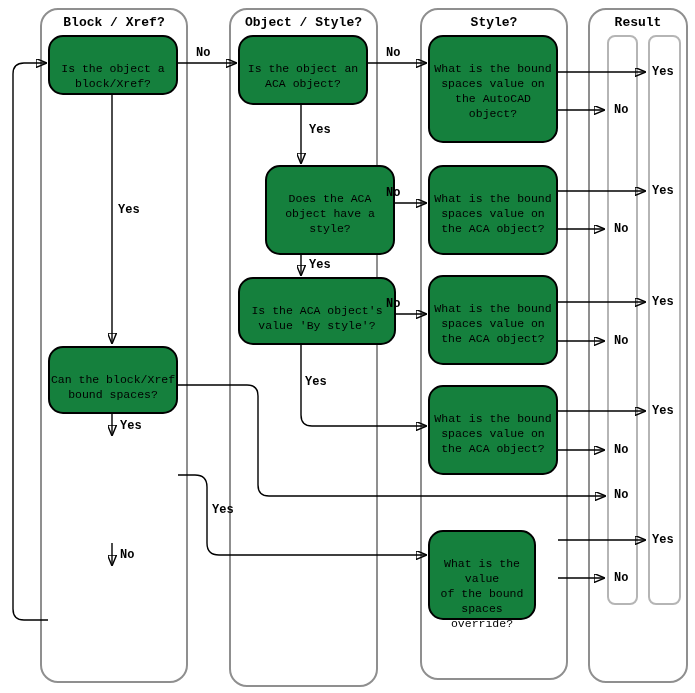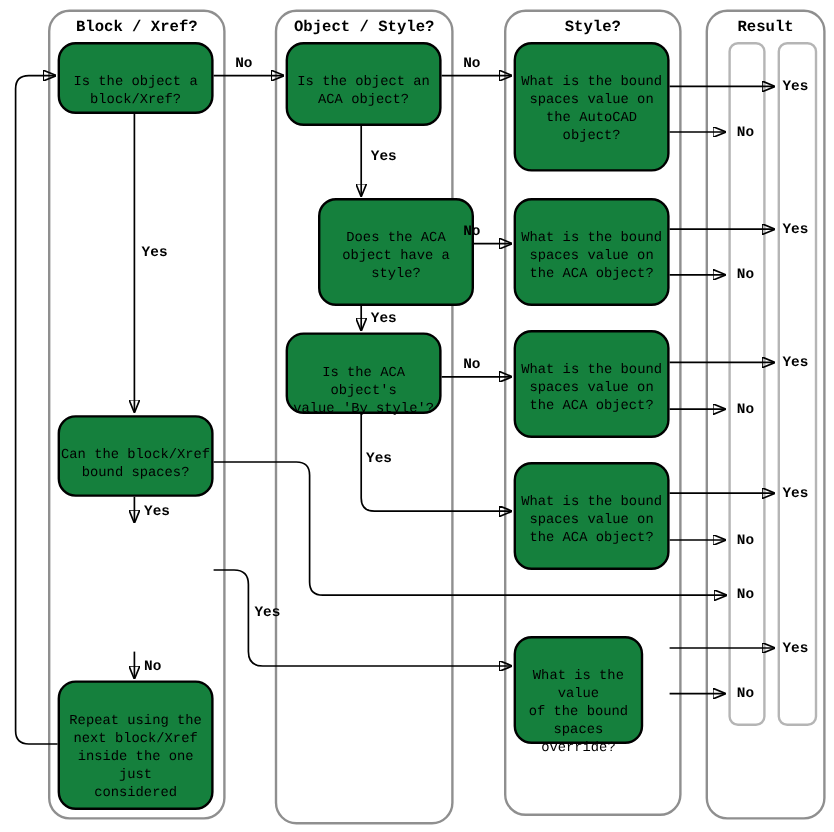--- a/index.html
+++ b/index.html
@@ -81,31 +81,27 @@
     <path d="M558,411 H645" marker-end="url(#arr)"></path>
     <path d="M558,450 H604" marker-end="url(#arr)"></path>
     <path d="M558,540 H645" marker-end="url(#arr)"></path>
     <path d="M558,578 H604" marker-end="url(#arr)"></path>
   </svg>
 
   <div class="node" style="left:48px;top:35px;width:130px;height:60px;">Is the object a
 block/Xref?</div>
   <div class="node" style="left:48px;top:346px;width:130px;height:68px;">Can the block/Xref
 bound spaces?</div>
-  <div class="node" style="left:48px;top:567px;width:130px;height:108px;">Repeat using the
-next block/Xref
-inside the one just
-considered</div>
 
   <div class="node" style="left:238px;top:35px;width:130px;height:70px;">Is the object an
 ACA object?</div>
   <div class="node" style="left:238px;top:165px;width:130px;height:90px;margin-left:27px;">Does the ACA
 object have a
 style?</div>
-  <div class="node" style="left:238px;top:277px;width:130px;height:68px;">Is the ACA object's
+  <div class="node" style="left:238px;top:277px;width:158px;height:68px;">Is the ACA object's
 value 'By style'?</div>
 
   <div class="node" style="left:428px;top:35px;width:130px;height:108px;">What is the bound
 spaces value on
 the AutoCAD
 object?</div>
   <div class="node" style="left:428px;top:165px;width:130px;height:90px;">What is the bound
 spaces value on
 the ACA object?</div>
   <div class="node" style="left:428px;top:275px;width:130px;height:90px;">What is the bound

